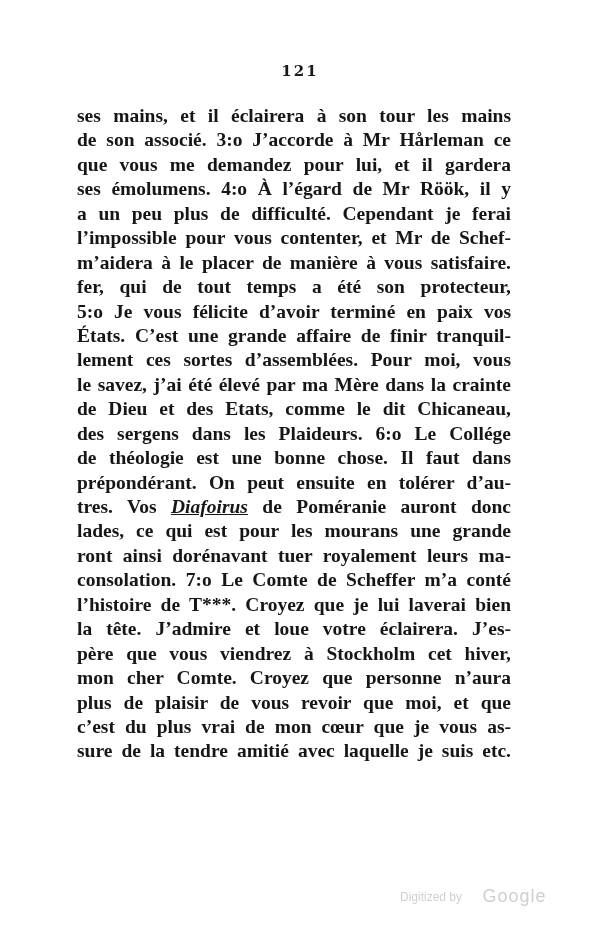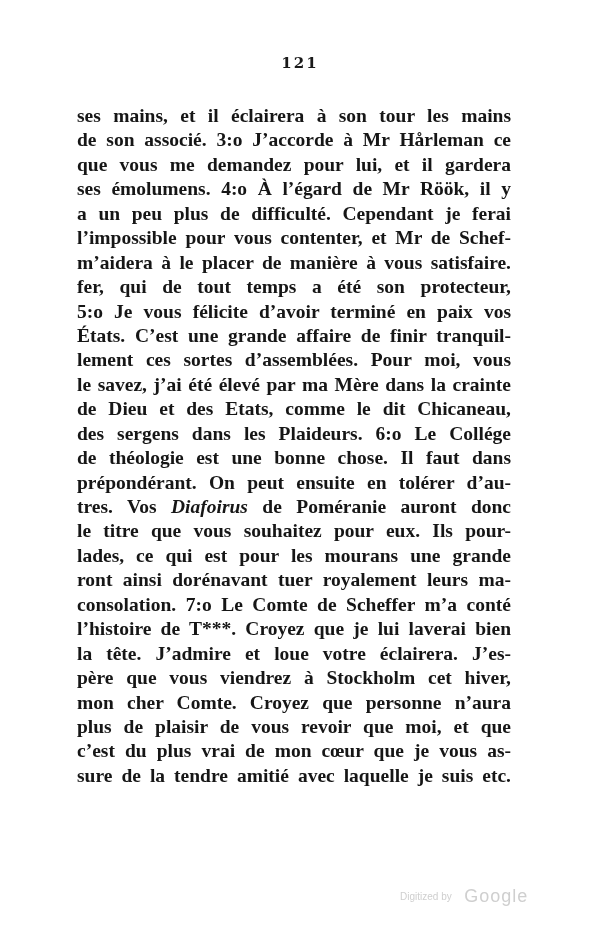--- a/index.html
+++ b/index.html
@@ -1,35 +1,35 @@
 <!DOCTYPE html>
 <html><head>
 <meta charset="utf-8">
 <style>
   html, body { margin:0; padding:0; background:#ffffff; }
   body { width:600px; height:933px; position:relative; overflow:hidden; }
   .page { position:absolute; left:0; top:0; width:600px; height:933px; background:#fff; }
   .page-number {
-    position:absolute; left:0; width:600px; top:54px; text-align:center;
+    position:absolute; left:0; width:600px; top:62px; text-align:center;
     font-family:"DejaVu Serif", serif; font-weight:bold; font-size:15px; color:#1a1a1a;
     letter-spacing:2px;
   }
   .text-block {
     position:absolute; left:77px; top:104px; width:434px;
     font-family:"Liberation Serif", serif; font-weight:bold; font-size:19.5px;
     line-height:24.45px; color:#161616;
   }
   .line { display:block; white-space:nowrap; text-align:justify; text-align-last:justify; height:24.45px; }
   .line.last { text-align-last:justify; }
-  .line i { font-style:italic; }
+  .line i { font-style:italic;text-decoration:underline; }
   .watermark {
     position:absolute; left:400px; top:886px;
     font-family:"Liberation Sans", sans-serif; color:#cfcfcf;
   }
-  .watermark .small { font-size:10px; vertical-align:middle; margin-right:8px; }
+  .watermark .small { font-size:12px; vertical-align:middle; margin-right:16px; }
   .watermark .brand { font-size:18px; letter-spacing:1px; vertical-align:middle; }
 </style>
 </head>
 <body>
 
 <div class="page">
   <div class="page-number">121</div>
 
   <div class="text-block">
     <span class="line">ses mains, et il éclairera à son tour les mains</span>
@@ -42,21 +42,20 @@
     <span class="line">fer, qui de tout temps a été son protecteur,</span>
     <span class="line">5:o Je vous félicite d’avoir terminé en paix vos</span>
     <span class="line">États. C’est une grande affaire de finir tranquil-</span>
     <span class="line">lement ces sortes d’assemblées. Pour moi, vous</span>
     <span class="line">le savez, j’ai été élevé par ma Mère dans la crainte</span>
     <span class="line">de Dieu et des Etats, comme le dit Chicaneau,</span>
     <span class="line">des sergens dans les Plaideurs. 6:o Le Collége</span>
     <span class="line">de théologie est une bonne chose. Il faut dans</span>
     <span class="line">prépondérant. On peut ensuite en tolérer d’au-</span>
     <span class="line"><span>tres. Vos </span><i>Diafoirus</i><span> de Poméranie auront donc</span></span>
-    <span class="line">le titre que vous souhaitez pour eux. Ils pour-</span>
     <span class="line">lades, ce qui est pour les mourans une grande</span>
     <span class="line">ront ainsi dorénavant tuer royalement leurs ma-</span>
     <span class="line">consolation. 7:o Le Comte de Scheffer m’a conté</span>
     <span class="line">l’histoire de T***. Croyez que je lui laverai bien</span>
     <span class="line">la tête. J’admire et loue votre éclairera. J’es-</span>
     <span class="line">père que vous viendrez à Stockholm cet hiver,</span>
     <span class="line">mon cher Comte. Croyez que personne n’aura</span>
     <span class="line">plus de plaisir de vous revoir que moi, et que</span>
     <span class="line">c’est du plus vrai de mon cœur que je vous as-</span>
     <span class="line last">sure de la tendre amitié avec laquelle je suis etc.</span>

